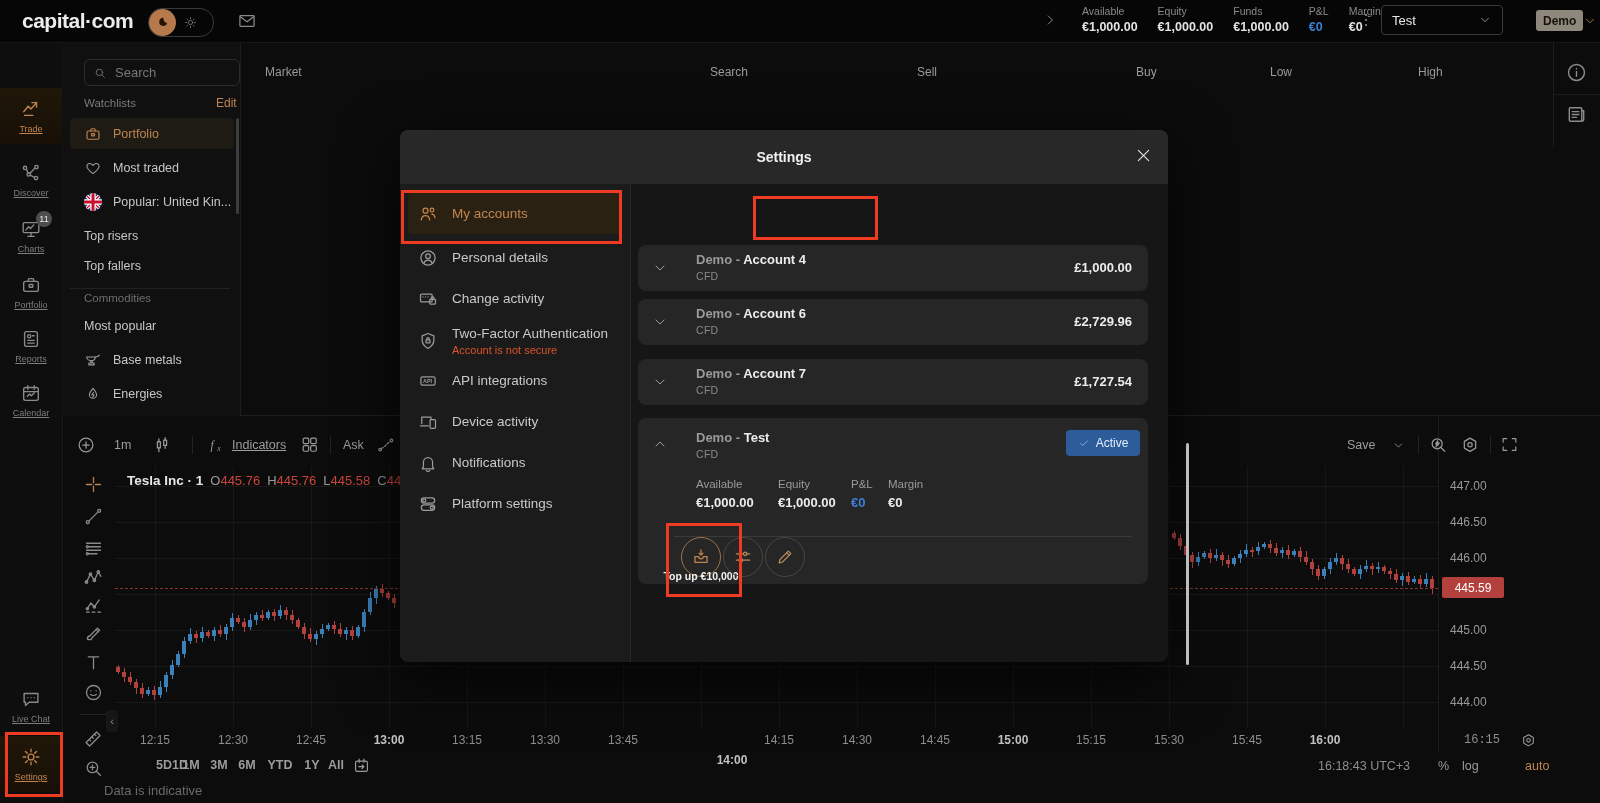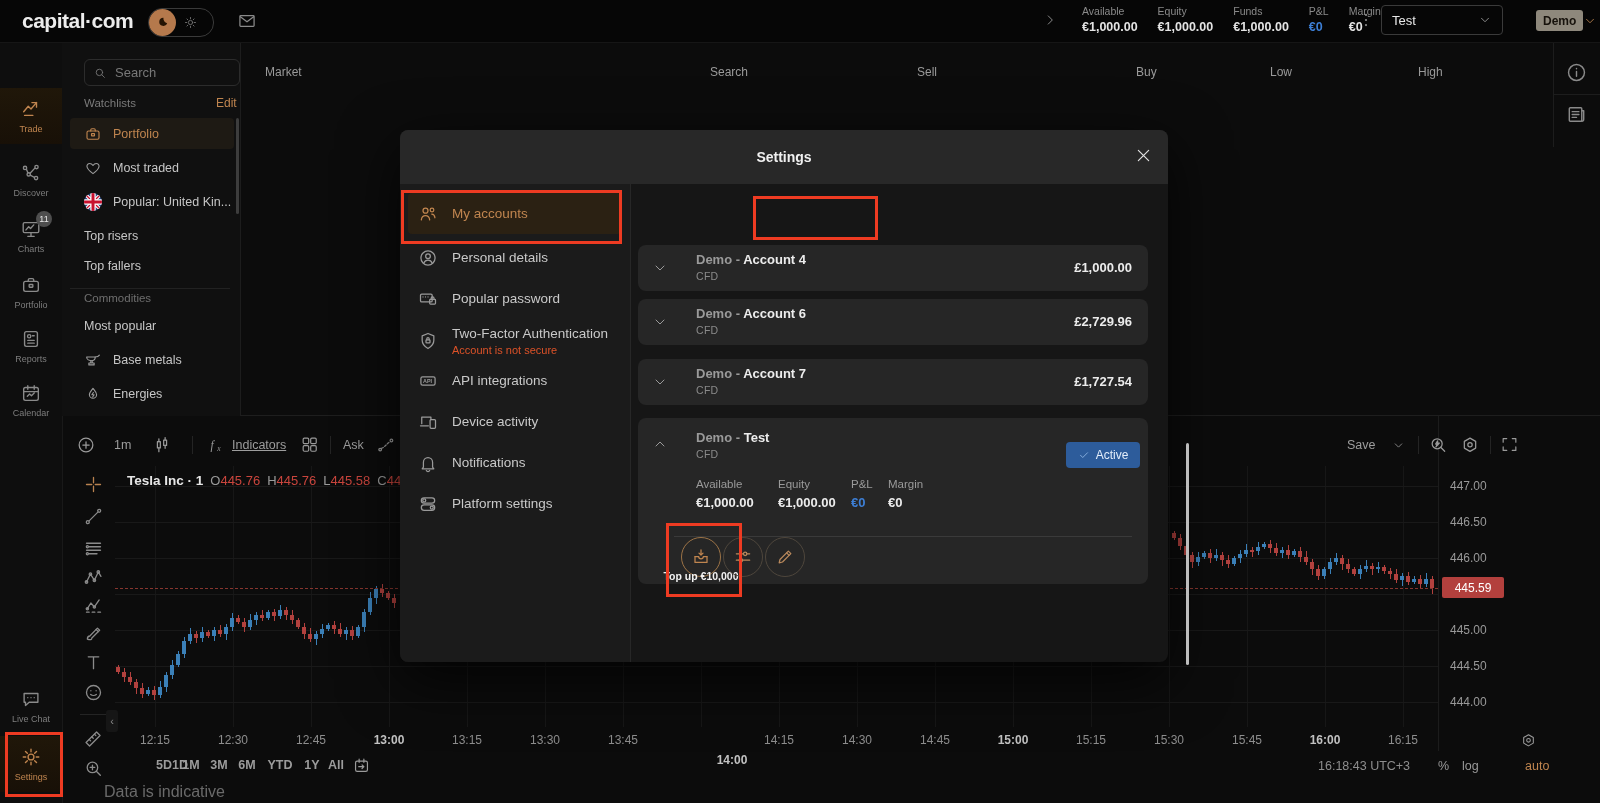--- a/index.html
+++ b/index.html
@@ -20,21 +20,21 @@
   .tb-stat .val.blue{color:#3d7fd6;}
   .tb-dots{position:absolute;left:1355px;top:9px;color:#8a8a8a;}
   .tb-select{position:absolute;left:1381px;top:5px;width:122px;height:30px;border:1px solid #3a3a3a;border-radius:4px;display:flex;align-items:center;justify-content:space-between;padding:0 10px;box-sizing:border-box;}
   .tb-select .txt{font-size:13px;color:#e8e8e8;}
   .tb-select .chev{color:#9a9a9a;}
   .demo-badge{position:absolute;left:1536px;top:10px;height:21px;padding:0 7px;background:#8e887c;border-radius:3px;color:#17120c;font-size:12px;font-weight:bold;display:flex;align-items:center;}
   .demo-chev{position:absolute;left:1583px;top:14px;color:#b9824f;}
   
   .sidebar{position:absolute;left:0;top:42px;width:62px;height:761px;background:#0e0e0e;border-right:1px solid #191919;z-index:5;}
   .sb-item{position:absolute;left:0;width:62px;height:56px;display:flex;flex-direction:column;align-items:center;justify-content:center;gap:4px;color:#8a8a8a;cursor:pointer;}
-  .sb-item .sb-lbl{font-size:9px;color:#7d7d7d;}
+  .sb-item .sb-lbl{font-size:9px;color:#7d7d7d;text-decoration:underline;}
   .sb-item.active{background:linear-gradient(180deg,#201709,#181007);border-right:2px solid #b9824f;color:#c0854f;}
   .sb-item.active .sb-lbl{color:#c0854f;}
   .sb-badge{position:absolute;margin-left:26px;margin-top:-34px;width:16px;height:16px;border-radius:50%;background:#4e4e4e;color:#e8e8e8;font-size:9px;display:flex;align-items:center;justify-content:center;}
   
   .watchlist{position:absolute;left:62px;top:42px;width:178px;height:374px;background:#101010;border-right:1px solid #1d1d1d;z-index:5;}
   .search{position:absolute;left:22px;top:17px;width:156px;height:27px;border:1px solid #2c2c2c;border-radius:6px;display:flex;align-items:center;padding:0 8px;box-sizing:border-box;color:#777;gap:6px;}
   .search input{background:transparent;border:none;outline:none;color:#bbb;font-size:13px;width:100px;font-family:"Liberation Sans",sans-serif;}
   .search input::placeholder{color:#787878;}
   .wl-head{position:absolute;left:22px;top:55px;font-size:11.5px;color:#7a7a7a;}
   .wl-edit{position:absolute;left:154px;top:54px;font-size:12px;color:#c0854f;cursor:pointer;}
@@ -70,21 +70,21 @@
   .axis-p{position:absolute;left:1450px;font-size:12px;color:#999;}
   .axis-sep{position:absolute;left:1438px;top:416px;width:1px;height:335px;background:#1c1c1c;}
   .pline{position:absolute;left:115px;width:1323px;border-top:1px dashed #86352e;}
   .pbadge{position:absolute;left:1442px;width:62px;height:21px;background:#b3403d;border-radius:2px;color:#fff;font-size:12px;display:flex;align-items:center;justify-content:center;}
   .axis-t{position:absolute;top:733px;font-size:12px;color:#8e8e8e;transform:translateX(-50%);}
   .axis-t.bold{font-weight:bold;color:#c2c2c2;}
   .range{position:absolute;top:758px;font-size:12.5px;color:#9c9c9c;transform:translateX(-50%);cursor:pointer;font-weight:bold;}
   .clock{position:absolute;top:759px;font-size:12.5px;color:#8e8e8e;}
   .scalebtn{position:absolute;top:759px;font-size:12.5px;color:#9a9a9a;cursor:pointer;}
   .scalebtn.on{color:#c0854f;margin-left:31px;}
-  .footnote{position:absolute;left:104px;top:783px;font-size:16px;color:#6a6a6a;}
+  .footnote{position:absolute;left:104px;top:783px;font-size:13px;color:#6a6a6a;}
   
   .modal{position:absolute;left:400px;top:130px;width:768px;height:532px;background:#161616;border-radius:8px;box-shadow:0 18px 60px rgba(0,0,0,.75);z-index:10;}
   .m-head{position:absolute;left:0;top:0;width:768px;height:54px;background:#282828;border-radius:8px 8px 0 0;}
   .m-title{position:absolute;left:0;top:19px;width:768px;text-align:center;font-size:14px;font-weight:bold;color:#f0f0f0;}
   .m-close{position:absolute;left:1134px;top:146px;color:#e2e2e2;cursor:pointer;z-index:12;}
   .m-navcol{position:absolute;left:0;top:54px;width:230px;height:478px;background:#1b1b1b;border-radius:0 0 0 8px;}
   .m-navdiv{position:absolute;left:230px;top:54px;width:1px;height:478px;background:#272727;}
   .m-nav{position:absolute;left:8px;width:214px;border-radius:4px;display:flex;align-items:center;gap:14px;padding-left:10px;box-sizing:border-box;cursor:pointer;color:#c9c9c9;}
   .m-nav .nic{color:#9a9a9a;display:flex;}
   .m-nav .ntxt{font-size:13.5px;}
@@ -94,21 +94,21 @@
   .m-tabs{position:absolute;left:238px;top:66px;width:250px;height:38px;background:#0b0b0b;border-radius:19px;display:flex;align-items:center;}
   .m-tab{font-size:13px;font-weight:bold;color:#9a9a9a;cursor:pointer;padding:0 18px;}
   .m-tab.sel{background:#4d4d4d;border-radius:16px;height:32px;display:flex;align-items:center;color:#f2f2f2;margin-right:4px;}
   .acc-row{position:absolute;left:238px;width:510px;height:46px;background:#262626;border-radius:8px;}
   .acc-chev{position:absolute;left:14px;top:15px;color:#9a9a9a;cursor:pointer;}
   .acc-title{position:absolute;left:58px;top:7px;font-size:13px;font-weight:bold;color:#ececec;}
   .acc-title .pfx{color:#9a9a9a;}
   .acc-type{position:absolute;left:58px;top:25px;font-size:10.5px;color:#8a8a8a;letter-spacing:.3px;}
   .acc-val{position:absolute;right:16px;top:15px;font-size:13px;font-weight:bold;color:#ececec;}
   .acc-card{position:absolute;left:238px;top:288px;width:510px;height:166px;background:#262626;border-radius:8px;}
-  .badge-active{position:absolute;left:428px;top:12px;width:74px;height:26px;background:#2d5c9b;border-radius:4px;display:flex;align-items:center;justify-content:center;gap:6px;color:#e2edfa;font-size:12px;margin-top:12px;}
+  .badge-active{position:absolute;left:428px;top:12px;width:74px;height:26px;background:#2d5c9b;border-radius:4px;display:flex;align-items:center;justify-content:center;gap:6px;color:#e2edfa;font-size:12px;}
   .badge-active .bic{color:#9fc4ef;display:flex;}
   .stat{position:absolute;top:60px;}
   .stat .lbl{font-size:11.5px;color:#9a9a9a;}
   .stat .val{font-size:13px;font-weight:bold;color:#ececec;margin-top:5px;}
   .stat .val.blue{color:#3d7fd6;}
   .card-div{position:absolute;left:36px;top:118px;width:458px;height:1px;background:#3a3a3a;}
   .actbtn{position:absolute;top:119px;width:38px;height:38px;border-radius:50%;border:1.3px solid #4e463c;color:#b9895c;display:flex;align-items:center;justify-content:center;cursor:pointer;}
   .actbtn.first{border-color:#9c7346;color:#c0854f;}
   .act-lbl{position:absolute;top:152px;left:17px;width:92px;text-align:center;font-size:10.5px;font-weight:bold;color:#f2f2f2;}
   .add-btn{position:absolute;left:240px;top:470px;width:508px;height:46px;border:1px dashed #7a5c3e;border-radius:8px;background:rgba(46,33,20,.18);display:flex;align-items:center;justify-content:center;gap:10px;color:#c0854f;font-size:13.5px;cursor:pointer;}
@@ -392,21 +392,21 @@
       <div class="axis-t bold" style="left:1013px;">15:00</div>
       <div class="grid-v" style="left:1091px;top:466px;height:261px;"></div>
       <div class="axis-t" style="left:1091px;">15:15</div>
       <div class="grid-v" style="left:1169px;top:466px;height:261px;"></div>
       <div class="axis-t" style="left:1169px;">15:30</div>
       <div class="grid-v" style="left:1247px;top:466px;height:261px;"></div>
       <div class="axis-t" style="left:1247px;">15:45</div>
       <div class="grid-v" style="left:1325px;top:466px;height:261px;"></div>
       <div class="axis-t bold" style="left:1325px;">16:00</div>
       <div class="grid-v" style="left:1403px;top:466px;height:261px;"></div>
-      <div class="axis-t" style="left:1403px;">16:15</div>
+      <div class="axis-t" style="left:1482px;font-family:Liberation Mono, monospace;">16:15</div>
       <div class="grid-h" style="left:115px;top:486.4799999999982px;width:1323px;"></div>
       <div class="axis-p" style="top:479.4799999999982px;">447.00</div>
       <div class="grid-h" style="left:115px;top:522.4799999999982px;width:1323px;"></div>
       <div class="axis-p" style="top:515.4799999999982px;">446.50</div>
       <div class="grid-h" style="left:115px;top:558.4799999999982px;width:1323px;"></div>
       <div class="axis-p" style="top:551.4799999999982px;">446.00</div>
       <div class="grid-h" style="left:115px;top:594.4799999999982px;width:1323px;"></div>
       <div class="axis-p" style="top:587.4799999999982px;">445.50</div>
       <div class="grid-h" style="left:115px;top:630.4799999999982px;width:1323px;"></div>
       <div class="axis-p" style="top:623.4799999999982px;">445.00</div>
@@ -834,21 +834,21 @@
         <div class="m-nav" style="top:148px;height:41px;">
           <span class="nic">
             <svg width="20" height="20" viewBox="0 0 24 24" fill="none" stroke="currentColor" stroke-width="1.5" stroke-linecap="round" stroke-linejoin="round">
               <rect x="3" y="6" width="14" height="9.5" rx="1.5"></rect>
               <path d="M6 9.5h.01M9 9.5h.01M12 9.5h.01"></path>
               <rect x="14" y="12.5" width="7" height="5.5" rx="1"></rect>
               <path d="M15.8 12.5v-1.3a1.7 1.7 0 0 1 3.4 0v1.3"></path>
             </svg>
           </span>
           <span>
-            <div class="ntxt">Popular password</div>
+            <div class="ntxt">Change activity</div>
           </span>
         </div>
         <div class="m-nav" style="top:188px;height:46px;">
           <span class="nic">
             <svg width="20" height="20" viewBox="0 0 24 24" fill="none" stroke="currentColor" stroke-width="1.5" stroke-linecap="round" stroke-linejoin="round">
               <path d="M12 3l7 2.8v5.4c0 4.6-2.9 7.6-7 9.8-4.1-2.2-7-5.2-7-9.8V5.8z"></path>
               <rect x="9.6" y="10.5" width="4.8" height="3.8" rx="0.8"></rect>
               <path d="M10.6 10.5V9.4a1.4 1.4 0 0 1 2.8 0v1.1"></path>
             </svg>
           </span>

